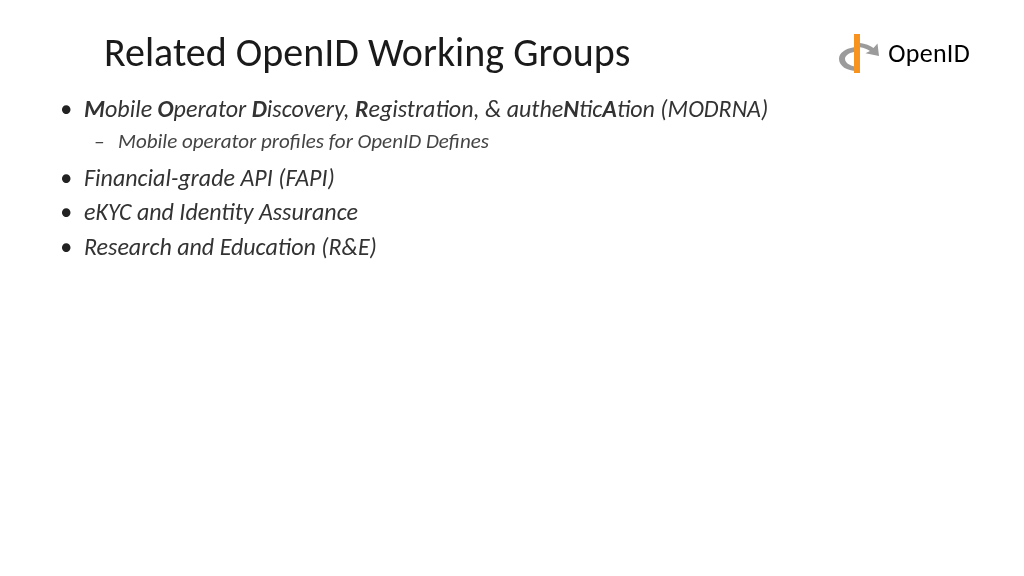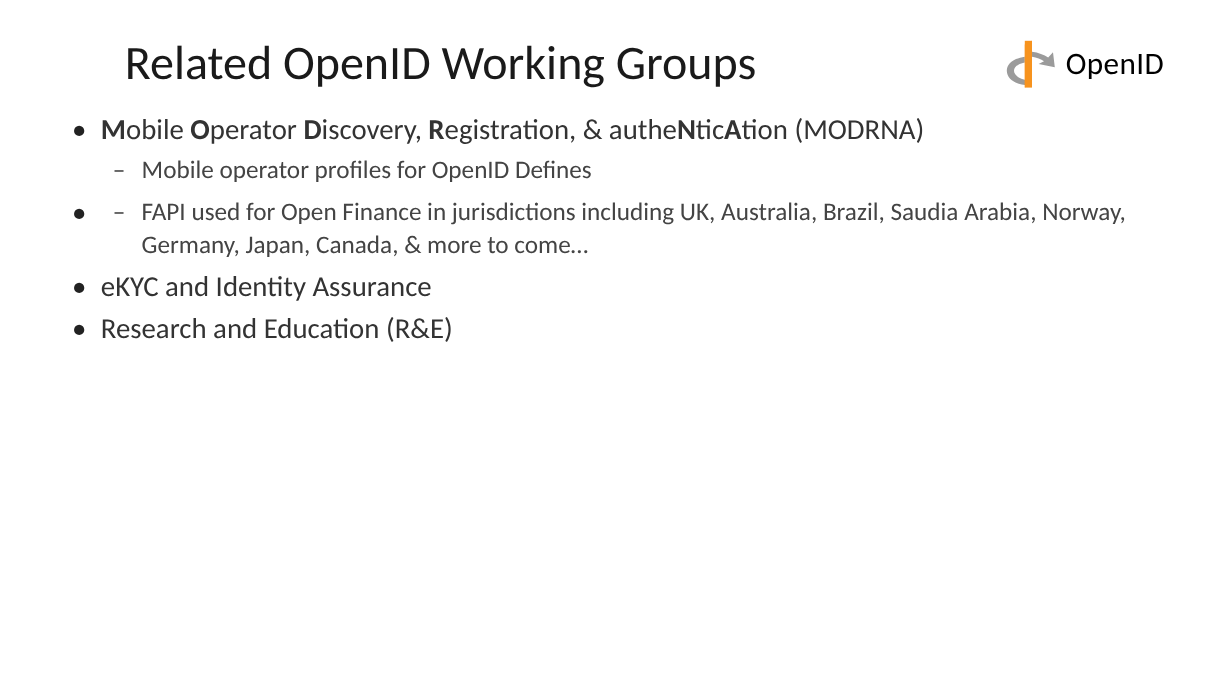--- a/index.html
+++ b/index.html
@@ -2,21 +2,21 @@
 <html><head>
 <meta charset="utf-8">
 <style>
   * { margin: 0; padding: 0; box-sizing: border-box; }
   html, body { width: 1024px; height: 576px; background: #fff; font-family: Calibri, "Segoe UI", Arial, sans-serif; color: #222; }
   .slide { position: relative; width: 1024px; height: 408px; padding: 28px 54px 20px 54px; }
   .header { display: flex; align-items: center; justify-content: space-between; margin-bottom: 16px; }
   .title { font-size: 40px; font-weight: 400; color: #1a1a1a; margin-left: 50px; }
   .logo { display: flex; align-items: center; gap: 8px; }
   .logo-text { font-size: 26px; color: #000000; letter-spacing: 0.3px; }
-  ul.lvl1 { list-style: none; padding-left: 30px; }
+  ul.lvl1 { list-style: none; padding-left: 30px; font-style: italic; }
   ul.lvl1 > li { position: relative; font-size: 24px; line-height: 1.35; color: #333; margin-bottom: 2px; }
   ul.lvl1 > li::before { content: "•"; position: absolute; left: -24px; top: 0; font-size: 24px; color: #222; }
   ul.lvl2 { list-style: none; padding-left: 34px; margin-top: 2px; margin-bottom: 6px; }
   ul.lvl2 > li { position: relative; font-size: 21px; line-height: 1.35; color: #444; }
   ul.lvl2 > li::before { content: "–"; position: absolute; left: -24px; top: 0; font-size: 21px; color: #444; }
   b { font-weight: 700; }
 </style>
 </head>
 <body>
 
@@ -34,23 +34,21 @@
   </div>
 
   <ul class="lvl1">
     <li>
       <span><b>M</b>obile <b>O</b>perator <b>D</b>iscovery, <b>R</b>egistration, &amp; authe<b>N</b>tic<b>A</b>tion (MODRNA)</span>
       <ul class="lvl2">
         <li>Mobile operator profiles for OpenID Defines</li>
       </ul>
     </li>
     <li>
-      <ul class="lvl2">
-        <li>FAPI used for Open Finance in jurisdictions including UK, Australia, Brazil, Saudia Arabia, Norway, Germany, Japan, Canada, &amp; more to come…</li>
-      </ul>
+      <span>Financial-grade API (FAPI)</span>
     </li>
     <li>
       <span>eKYC and Identity Assurance</span>
     </li>
     <li>
       <span>Research and Education (R&amp;E)</span>
     </li>
   </ul>
 </div>
 

